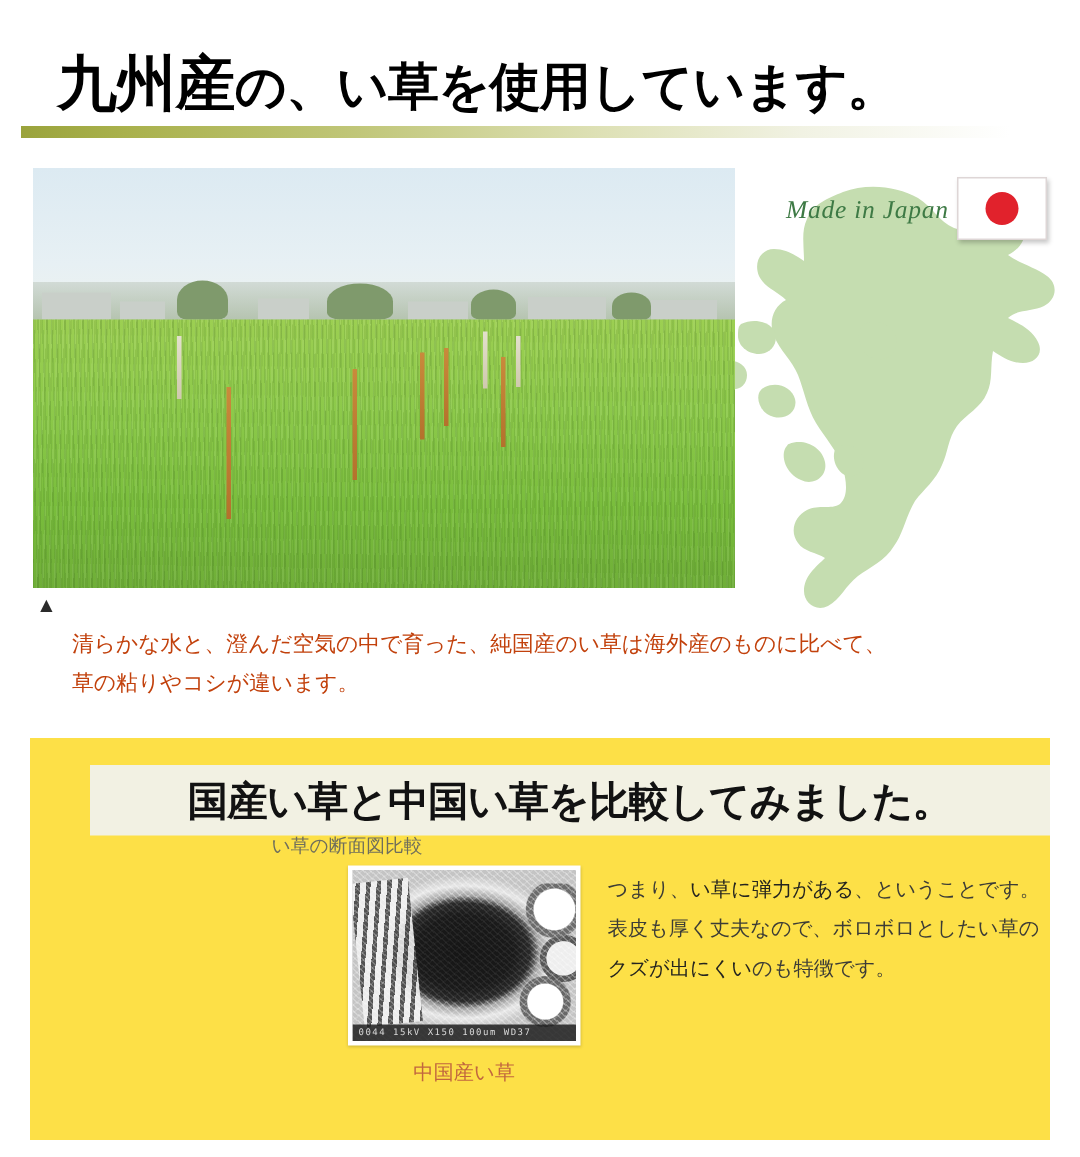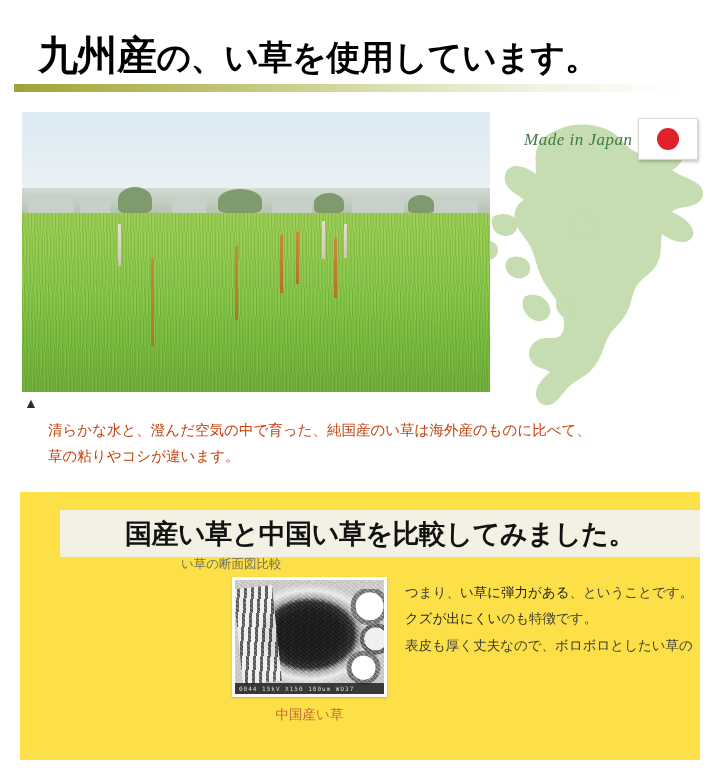--- a/index.html
+++ b/index.html
@@ -393,16 +393,16 @@
         <div class="bubbles"></div>
         <div class="grain"></div>
         <div class="scalebar">0044   15kV  X150   100um  WD37</div>
       </div>
     </div>
     <div class="micro-caption">中国産い草</div>
   </div>
 
   <div id="compare-text">
     <p><span>つまり、</span><b>い草に弾力がある</b><span>、ということです。</span></p>
+    <p>表皮も厚く丈夫なので、ボロボロとしたい草の</p>
     <p><b>クズが出にくい</b><span>のも特徴です。</span></p>
-    <p>表皮も厚く丈夫なので、ボロボロとしたい草の</p>
   </div>
 </div>
 
 </body></html>

